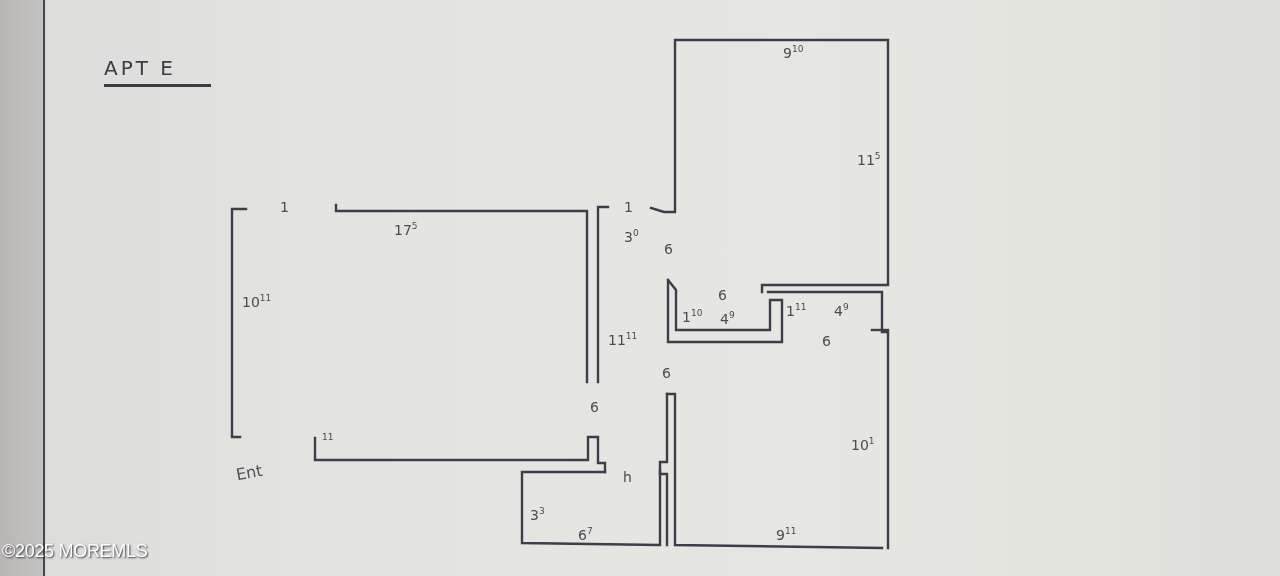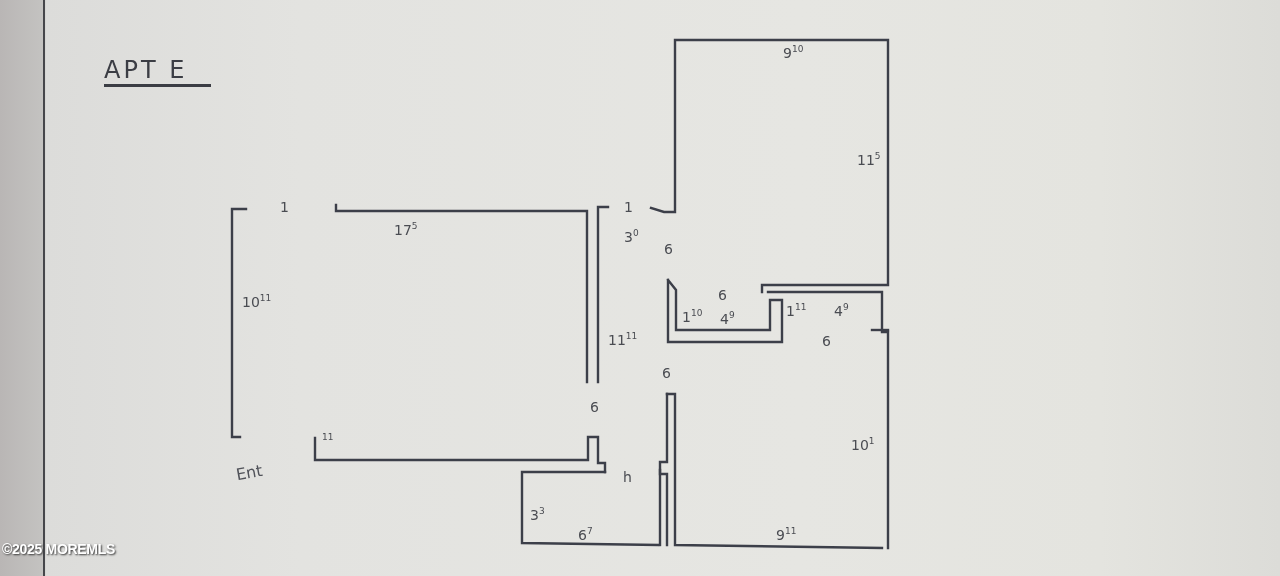--- a/index.html
+++ b/index.html
@@ -7,24 +7,24 @@
     width: 1280px; height: 576px; overflow: hidden; position: relative;
     background: linear-gradient(90deg, #b9b6b5 0px, #c4c3c1 44px, #dcdcda 46px, #e3e3e0 300px, #e6e6e2 800px, #e4e4df 1100px, #dcdcd8 1280px);
     font-family: "Liberation Sans", sans-serif;
   }
   .paper-edge { position: absolute; left: 43px; top: 0; width: 2px; height: 576px; background: #2f3035; opacity: 0.85; }
   .plan { position: absolute; left: 0; top: 0; width: 1280px; height: 576px; }
   .plan line, .plan polyline, .plan path { stroke: #3c3f49; stroke-width: 2.4; fill: none; stroke-linecap: square; }
   .plan text { font-family: "DejaVu Sans", sans-serif; fill: #4a4c52; }
   .lbl { font-size: 14px; }
   .sup { font-size: 9px; }
-  .title { position: absolute; left: 104px; top: 56px; font-size: 24px; letter-spacing: 3px; color: #3b3d44; font-family: "DejaVu Sans", sans-serif; }
+  .title { position: absolute; left: 104px; top: 56px; font-size: 20px; letter-spacing: 3px; color: #3b3d44; font-family: "DejaVu Sans", sans-serif; }
   .title-ul { position: absolute; left: 104px; top: 84px; width: 107px; height: 3px; background: #3b3d44; }
   .ent { position: absolute; left: 236px; top: 463px; font-size: 16px; color: #505259; transform: rotate(-10deg); font-family: "DejaVu Sans", sans-serif; }
-  .watermark { position: absolute; left: 2px; top: 541px; font-size: 14px; color: #fff; font-weight: bold; text-shadow: 1px 1px 2px #333; font-family: "Liberation Sans", sans-serif; letter-spacing: -0.3px; }
+  .watermark { position: absolute; left: 2px; top: 541px; font-size: 18px; color: #fff; font-weight: normal; text-shadow: 1px 1px 2px #333; font-family: "Liberation Sans", sans-serif; letter-spacing: -0.3px; }
 </style>
 </head>
 <body>
 
 <div class="paper-edge"></div>
 
 <div class="title">APT E</div>
 <div class="title-ul"></div>
 
 <svg class="plan" viewBox="0 0 1280 576">

